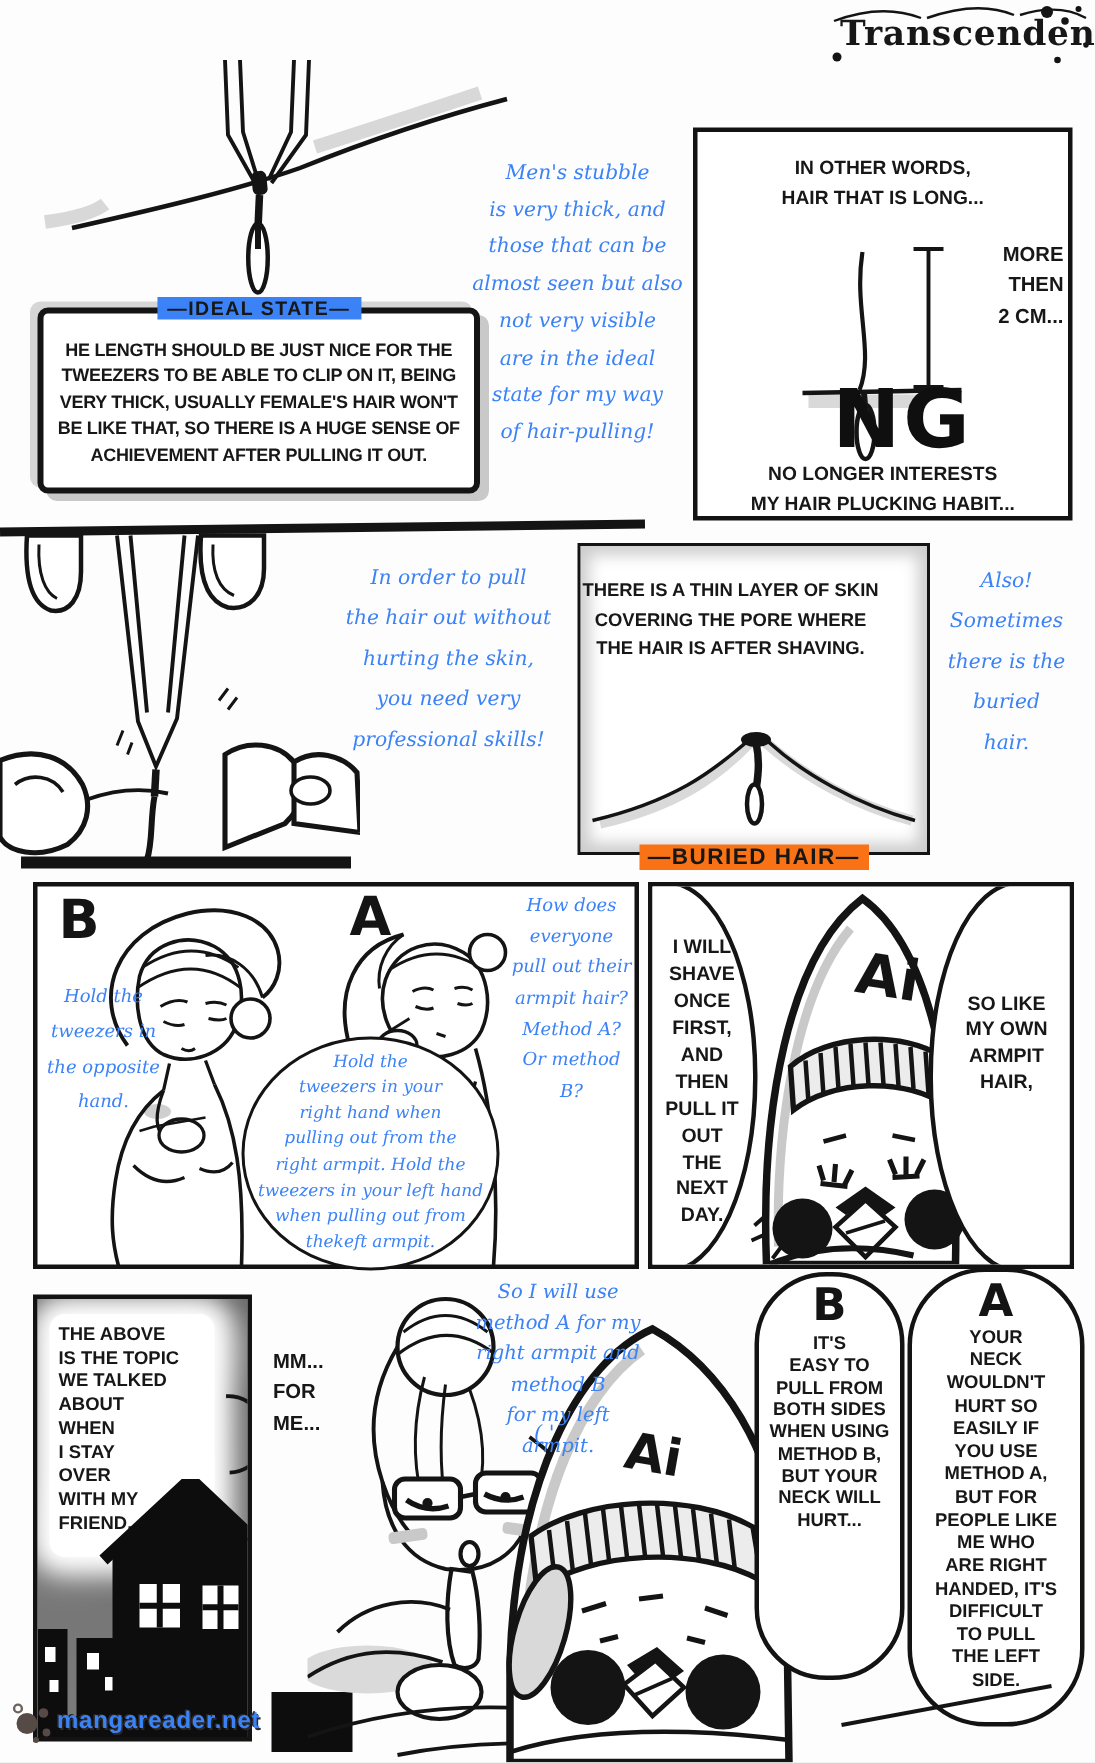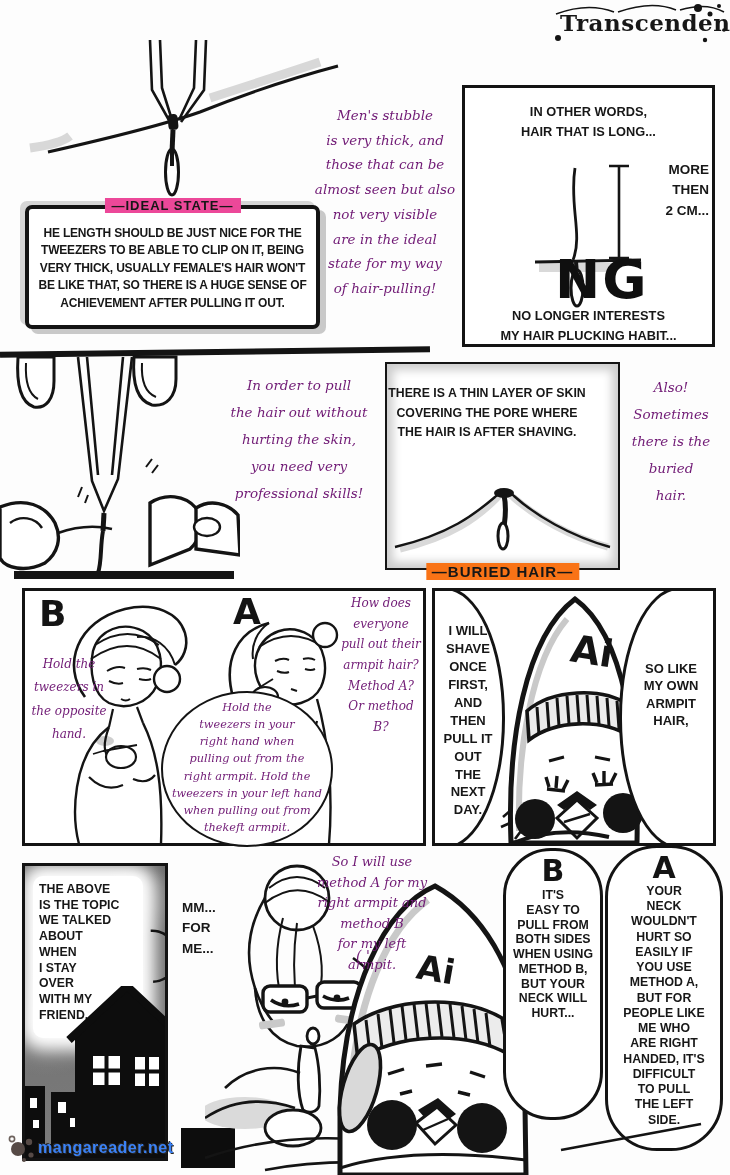--- a/index.html
+++ b/index.html
@@ -1,20 +1,20 @@
 <!DOCTYPE html>
 <html><head>
 <meta charset="utf-8">
 <style>
   *{margin:0;padding:0;box-sizing:border-box}
   body{background:#dcdcdc;font-family:"Liberation Sans",sans-serif}
   #page{position:relative;width:730px;height:1175px;background:#fdfdfd;overflow:hidden;color:#141414;margin:0 auto}
   .abs{position:absolute}
   .comic{font-family:"Liberation Sans",sans-serif;font-weight:700;white-space:pre-line;text-align:center;color:#171717}
-  .hand{font-family:"DejaVu Serif",serif;font-style:italic;white-space:pre-line;text-align:center;color:#701a75}
+  .hand{font-family:"DejaVu Serif",serif;font-style:italic;white-space:pre-line;text-align:center;color:#3b82f6}
   .panel{position:absolute;background:#fff;border:3px solid #131313}
   svg{display:block}
   .biglabel{font-family:"DejaVu Sans",sans-serif;font-weight:800}
   .bubble{position:absolute;background:#fff;border:3px solid #131313}
 </style>
 </head>
 <body>
 
 <div id="page">
 
@@ -46,21 +46,21 @@
   <div class="abs hand" style="left:312px;top:103px;width:146px;font-size:13.5px;line-height:1.83">Men's stubble
 is very thick, and
 those that can be
 almost seen but also
 not very visible
 are in the ideal
 state for my way
 of hair-pulling!</div>
 
   <div class="abs" style="left:25px;top:205px;width:295px;height:124px;background:#fff;border:4px solid #141414;border-radius:7px;box-shadow:6px 5px 0 #c9c9c9,-5px -4px 0 #d6d6d6">
-    <div class="abs comic" style="left:50%;top:-11px;transform:translateX(-50%);background:#ec4899;padding:0 7px;font-size:13px;letter-spacing:1px;white-space:nowrap">—IDEAL STATE—</div>
+    <div class="abs comic" style="left:50%;top:-11px;transform:translateX(-50%);background:#3b82f6;padding:0 7px;font-size:13px;letter-spacing:1px;white-space:nowrap">—IDEAL STATE—</div>
     <div class="comic" style="padding:16px 5px 0 5px;font-size:12px;line-height:1.45;letter-spacing:-0.2px">HE LENGTH SHOULD BE JUST NICE FOR THE TWEEZERS TO BE ABLE TO CLIP ON IT, BEING VERY THICK, USUALLY FEMALE'S HAIR WON'T BE LIKE THAT, SO THERE IS A HUGE SENSE OF ACHIEVEMENT AFTER PULLING IT OUT.</div>
   </div>
 
   <div class="panel" style="left:462px;top:85px;width:253px;height:262px">
     <div class="abs comic" style="left:0;top:14px;width:247px;font-size:12.8px;line-height:1.55">IN OTHER WORDS,
 HAIR THAT IS LONG...</div>
     <svg class="abs" style="left:68px;top:62px;width:110px;height:165px" viewBox="0 0 110 165">
       <rect x="6" y="113" width="78" height="9" fill="#d9d9d9"></rect>
       <path d="M2,112 L108,110" fill="none" stroke="#141414" stroke-width="3"></path>
       <path d="M42,18 C36,55 50,85 40,110" fill="none" stroke="#141414" stroke-width="2.8"></path>

